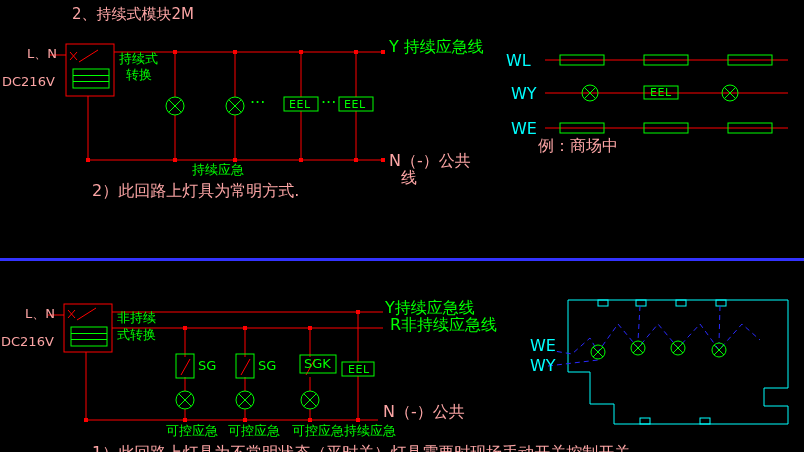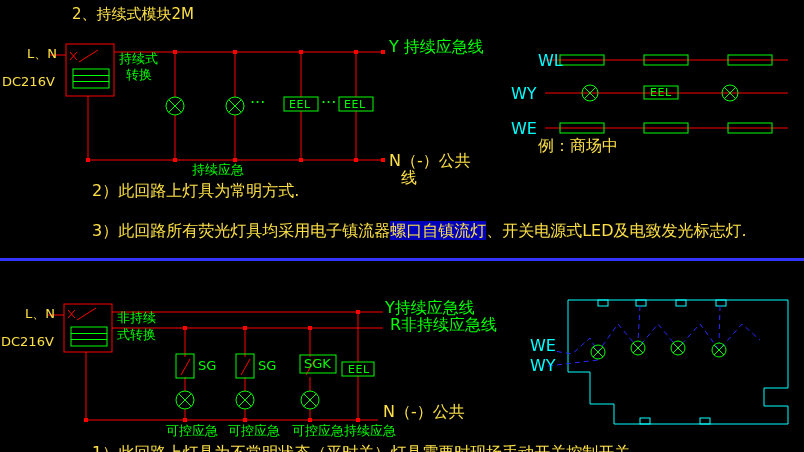--- a/index.html
+++ b/index.html
@@ -3,21 +3,21 @@
 <meta charset="utf-8">
 <style>
   * { margin:0; padding:0; box-sizing:border-box; }
   html,body { background:#000; }
   #screen {
     position:relative; width:804px; height:452px; background:#000;
     overflow:hidden; font-family:"DejaVu Sans","Liberation Sans",sans-serif;
   }
   #screen svg { position:absolute; left:0; top:0; }
   .t { position:absolute; white-space:nowrap; line-height:1.15; }
-  .mag { color:#fde047; }
+  .mag { color:#fca5a5; }
   .grn { color:#00ff00; }
   .cyn { color:#00ffff; }
   .f15 { font-size:15px; }
   .f14 { font-size:16px; }
   .f13 { font-size:13px; }
   .f11 { font-size:11px; letter-spacing:.5px; }
   .hl  { background:#0000bb; }
 </style>
 </head>
 <body>
@@ -197,23 +197,22 @@
   <span class="t mag f13" style="left:2px; top:75px;">DC216V</span>
   <span class="t grn f14" style="left:389px; top:38px;">Y 持续应急线</span>
   <span class="t grn f14" style="left:250px; top:94px;">···</span>
   <span class="t grn f11" style="left:289px; top:99px;">EEL</span>
   <span class="t grn f14" style="left:321px; top:94px;">···</span>
   <span class="t grn f11" style="left:344px; top:99px;">EEL</span>
   <span class="t grn f13" style="left:192px; top:163px;">持续应急</span>
   <span class="t mag f14" style="left:389px; top:152px;">N（-）公共</span>
   <span class="t mag f14" style="left:401px; top:169px;">线</span>
   <span class="t mag f14" style="left:92px; top:182px;">2）此回路上灯具为常明方式.</span>
-  <span class="t mag f14" style="left:92px; top:222px;"><span>3）此回路所有荧光灯具均采用电子镇流器</span><span class="hl">螺口自镇流灯</span><span>、开关电源式LED及电致发光标志灯.</span></span>
-
-  <span class="t cyn f14" style="left:538px; top:52px;text-align:right;">WL</span>
+
+  <span class="t cyn f14" style="left:506px; top:52px;text-align:right;">WL</span>
   <span class="t cyn f14" style="left:511px; top:85px;">WY</span>
   <span class="t cyn f14" style="left:511px; top:120px;">WE</span>
   <span class="t grn f11" style="left:650px; top:87px;">EEL</span>
   <span class="t mag f14" style="left:538px; top:137px;">例：商场中</span>
 
   <span class="t mag f13" style="left:25px; top:307px;">L、N</span>
   <span class="t grn f13" style="left:117px; top:311px;">非持续</span>
   <span class="t grn f13" style="left:117px; top:328px;">式转换</span>
   <span class="t mag f13" style="left:1px; top:335px;">DC216V</span>
   <span class="t grn f14" style="left:385px; top:299px;">Y持续应急线</span>

